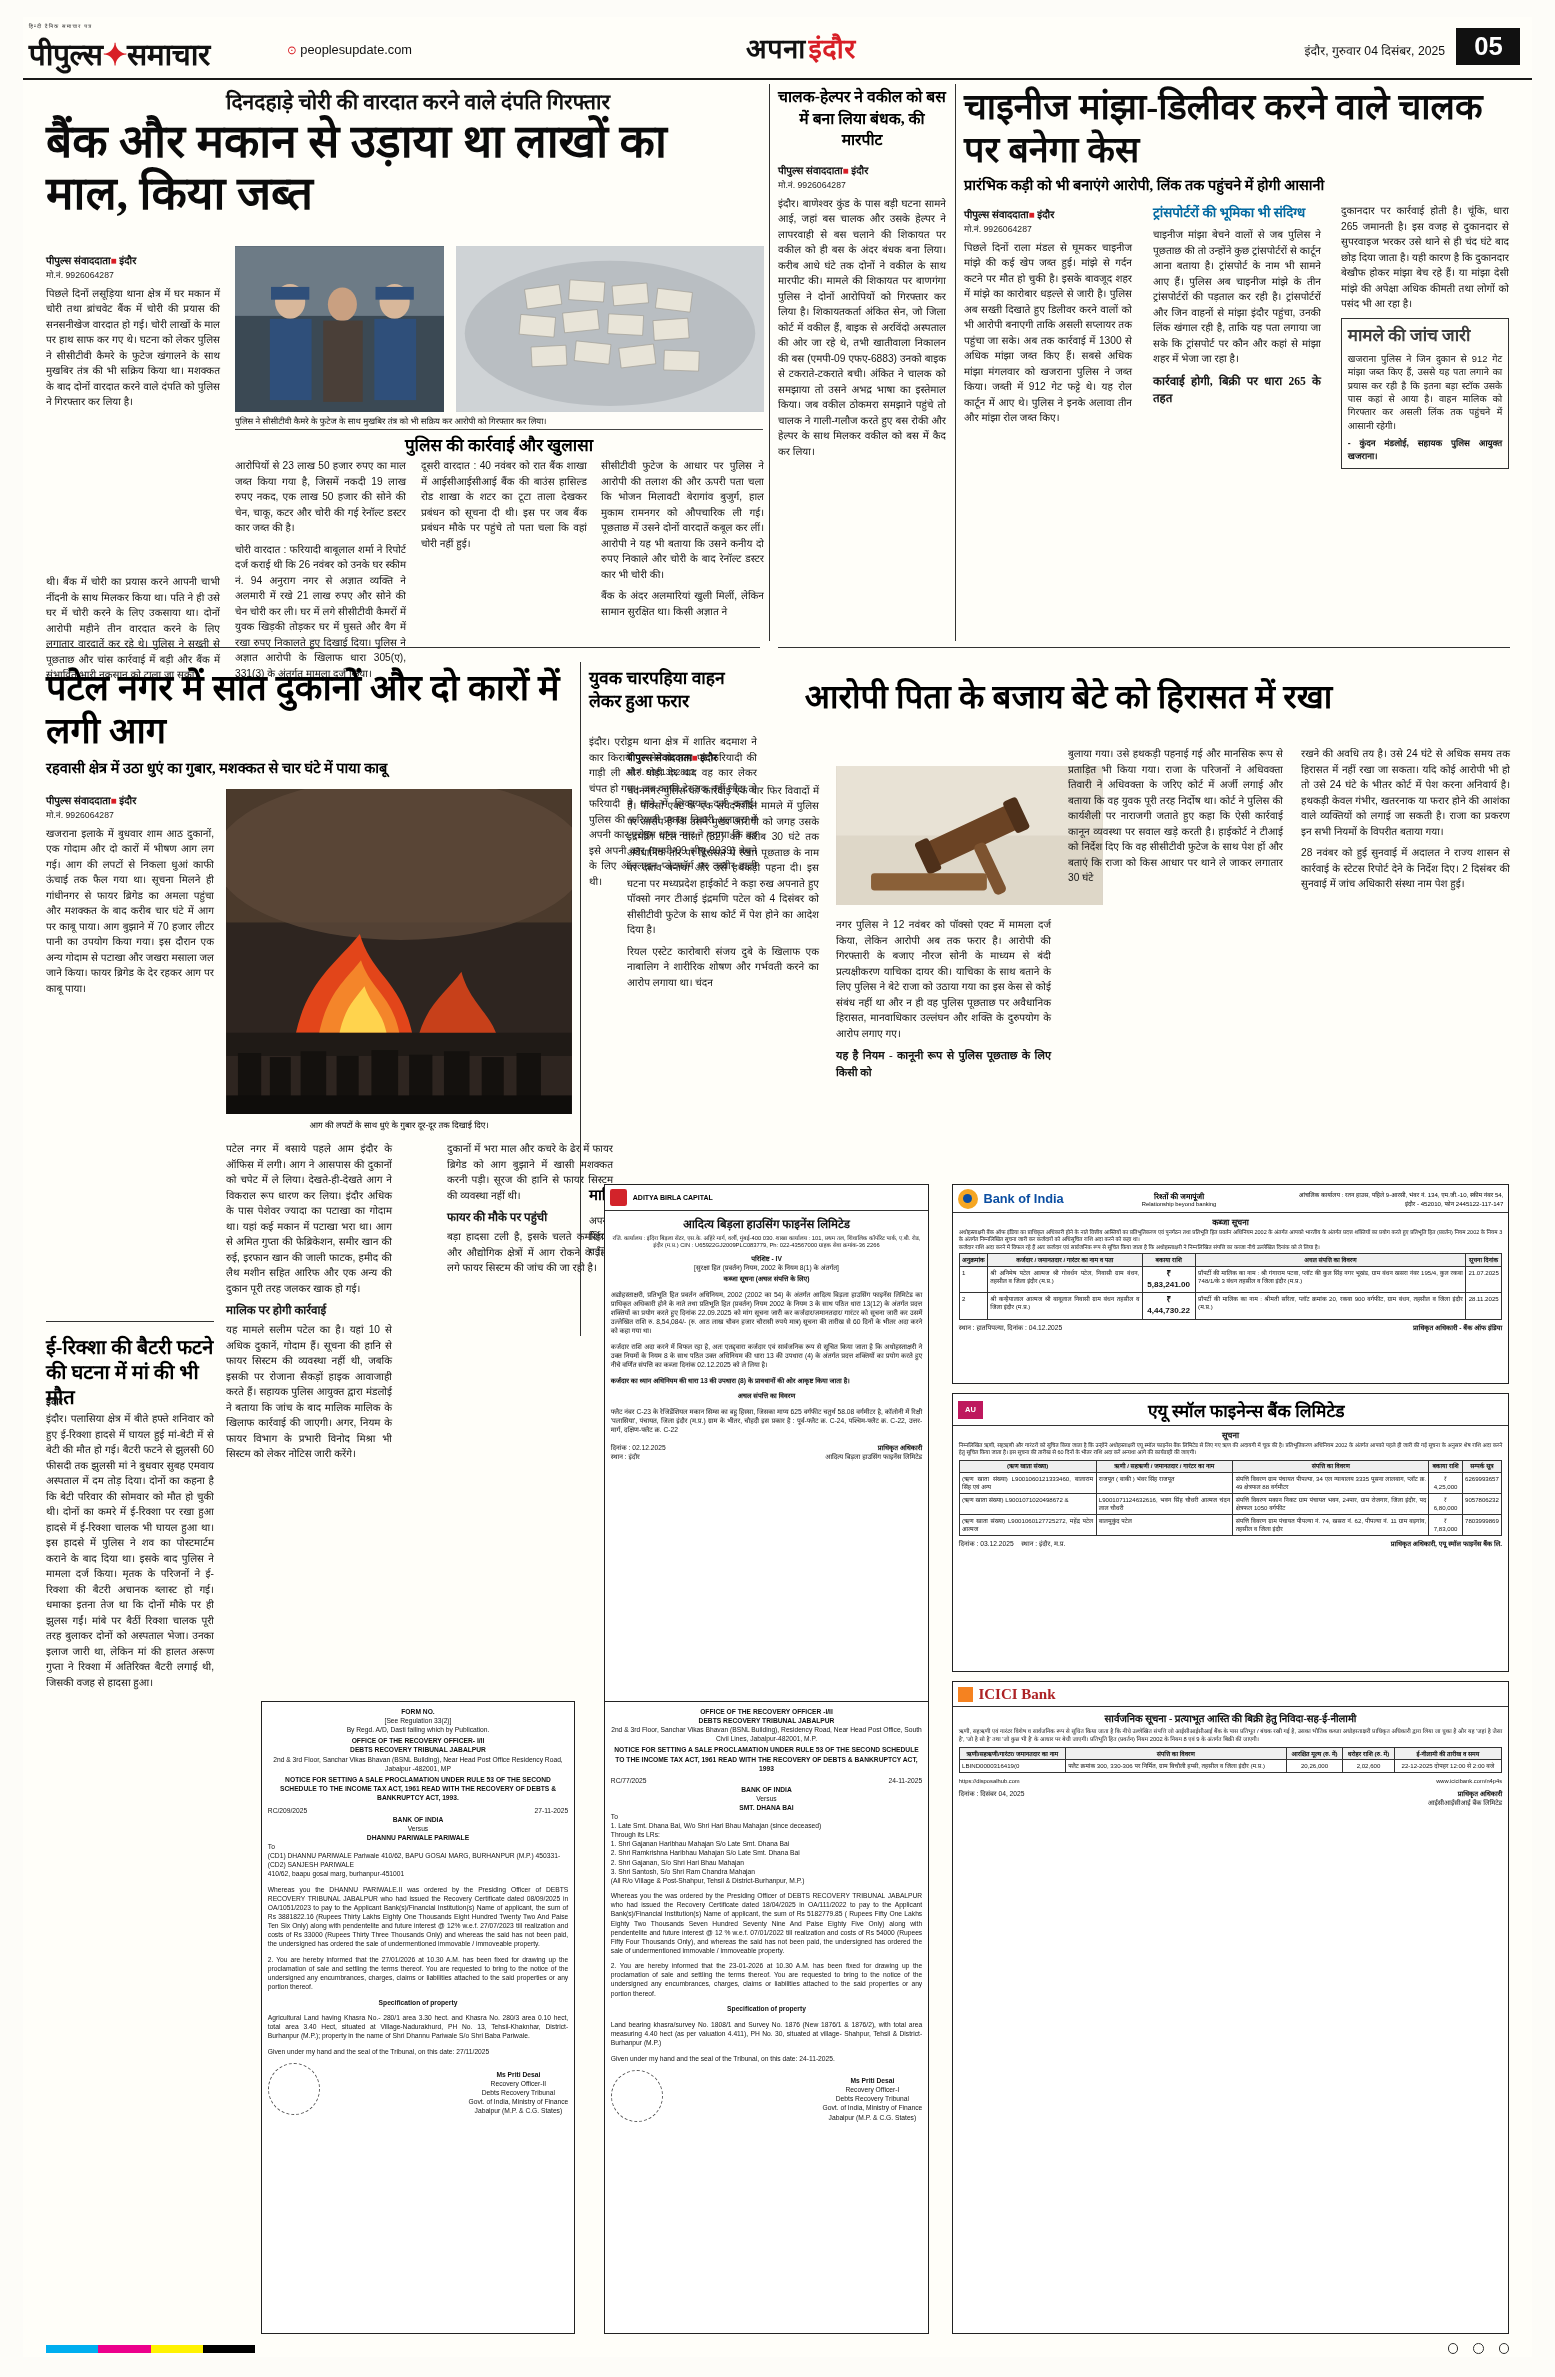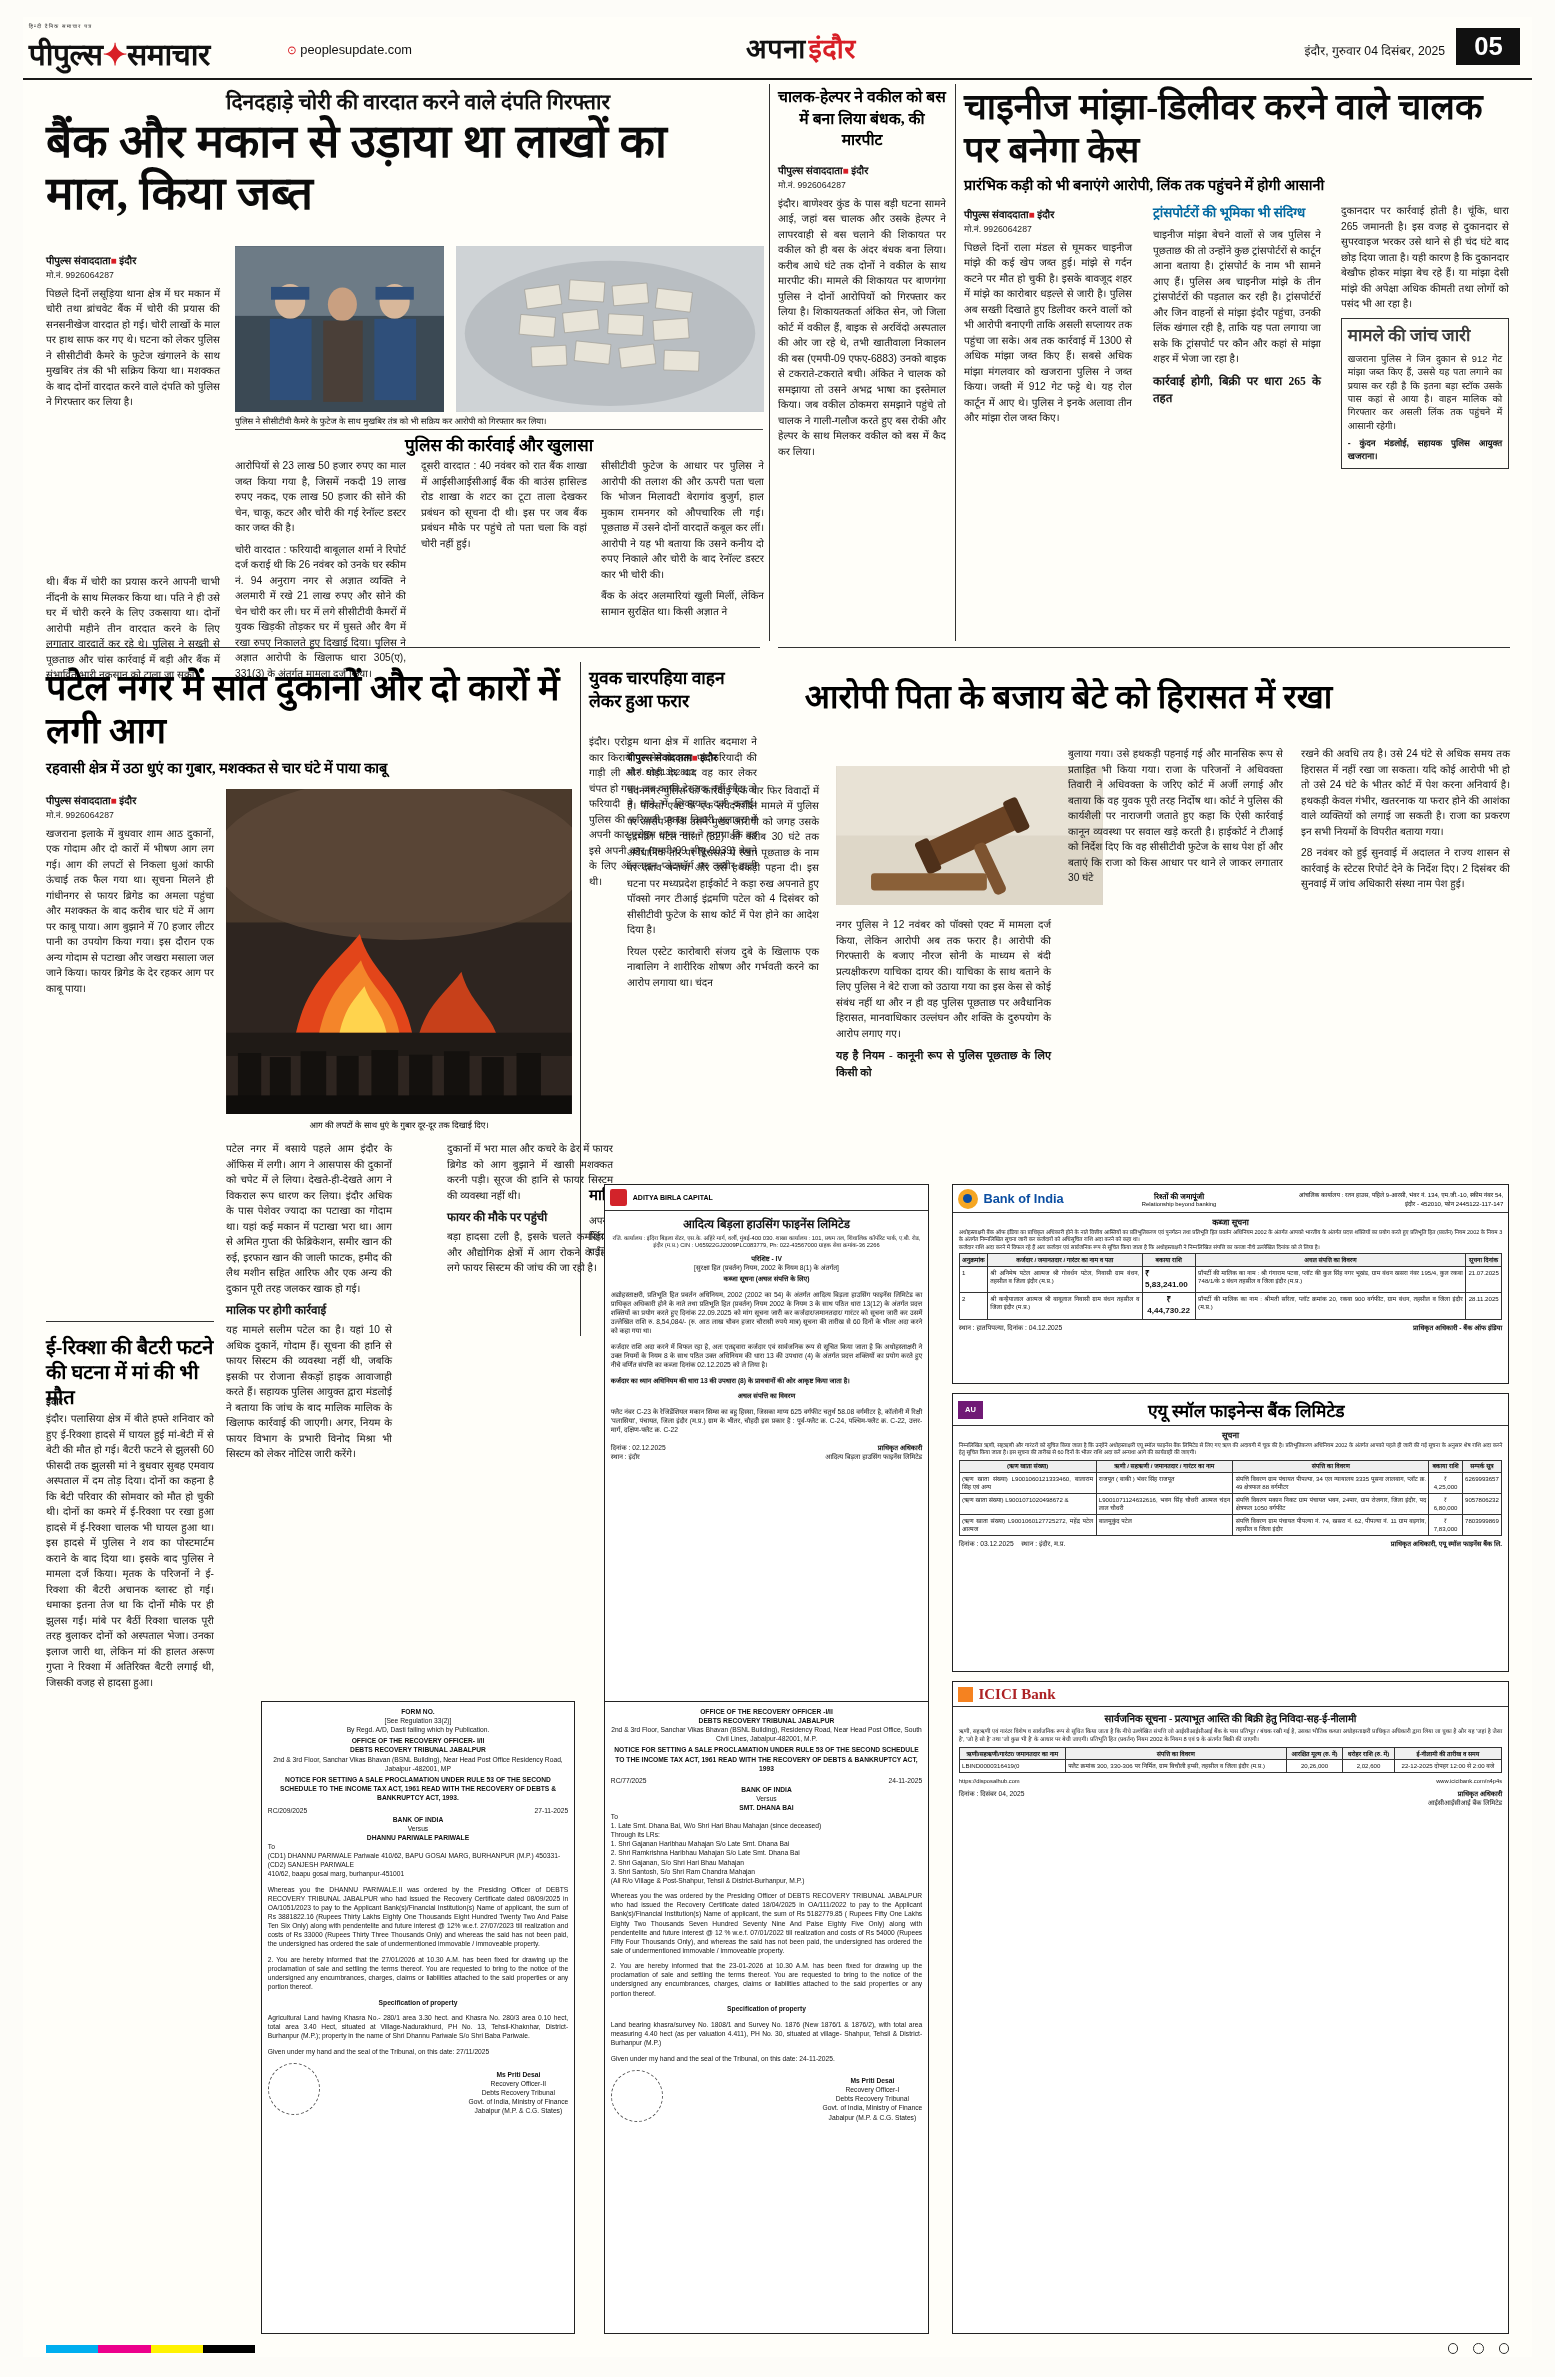--- a/index.html
+++ b/index.html
@@ -470,21 +470,21 @@
           <th>कर्जदार / जमानतदार / गारंटर का नाम व पता</th>
           <th>बकाया राशि</th>
           <th>अचल संपत्ति का विवरण</th>
           <th>सूचना दिनांक</th>
         </tr>
             </thead>
         <tbody>
           <tr>
             <td>1</td>
             <td>श्री अनिमेष पटेल आत्मज श्री गोवर्धन पटेल, निवासी ग्राम बंधन, तहसील व जिला इंदौर (म.प्र.)</td>
-            <td class="b" style="text-align:left;font-size:8.1px;">₹ 5,83,241.00</td>
+            <td class="b" style="text-align:center;font-size:8.1px;">₹ 5,83,241.00</td>
             <td>प्रॉपर्टी की मालिक का नाम : श्री गंगाराम पटवा, प्लॉट की कुल सिंह नगर भूखंड, ग्राम बंधन खसरा नंबर 195/4, कुल रकबा 748/1/के 3 बंधन तहसील व जिला इंदौर (म.प्र.)</td>
             <td style="text-align:center;">21.07.2025</td>
           </tr>
           <tr>
             <td>2</td>
             <td>श्री कन्हैयालाल आत्मज श्री बाबूलाल निवासी ग्राम बंधन तहसील व जिला इंदौर (म.प्र.)</td>
             <td class="b" style="text-align:center;font-size:8.1px;">₹ 4,44,730.22</td>
             <td>प्रॉपर्टी की मालिक का नाम : श्रीमती सरिता, प्लॉट क्रमांक 20, रकबा 900 वर्गफीट, ग्राम बंधन, तहसील व जिला इंदौर (म.प्र.)</td>
             <td style="text-align:center;">28.11.2025</td>
           </tr>
@@ -492,21 +492,21 @@
       </table>
       <div style="display:flex;justify-content:space-between;margin-top:3.5px;">
         <span>स्थान : हातपिपल्या, दिनांक : 04.12.2025</span>
         <span class="b">प्राधिकृत अधिकारी - बैंक ऑफ इंडिया</span>
       </div>
     </div>
   </div>
 
   <div class="ad" style="left:929px; top:1376px; width:557px; height:279px;">
     <div class="brandrow">
-      <span style="display:inline-block;width:25.6px;height:18.6px;background:#701a75;color:#fff;font-size:7.5px;font-weight:bold;text-align:center;line-height:18.6px;">AU</span>
+      <span style="display:inline-block;width:25.6px;height:18.6px;background:#be185d;color:#fff;font-size:7.5px;font-weight:bold;text-align:center;line-height:18.6px;">AU</span>
       <span style="flex:1;text-align:center;font-family:'Liberation Serif',serif;font-size:17.4px;font-weight:bold;">एयू स्मॉल फाइनेन्स बैंक लिमिटेड</span>
     </div>
     <div class="ad-inner">
       <div class="c b" style="font-size:8.1px;">सूचना</div>
       <div style="font-size:5.5px;margin-bottom:2.9px;">निम्नलिखित ऋणी, सहऋणी और गारंटरों को सूचित किया जाता है कि उन्होंने अधोहस्ताक्षरी एयू स्मॉल फाइनेंस बैंक लिमिटेड से लिए गए ऋण की अदायगी में चूक की है। प्रतिभूतिकरण अधिनियम 2002 के अंतर्गत आपको पहले ही जारी की गई सूचना के अनुसार शेष राशि अदा करने हेतु सूचित किया जाता है। इस सूचना की तारीख से 60 दिनों के भीतर राशि अदा करें अन्यथा आगे की कार्यवाही की जाएगी।</div>
       <table class="adt">
         <thead>
               <tr>
           <th>(ऋण खाता संख्या)</th>
           <th>ऋणी / सहऋणी / जमानतदार / गारंटर का नाम</th>

